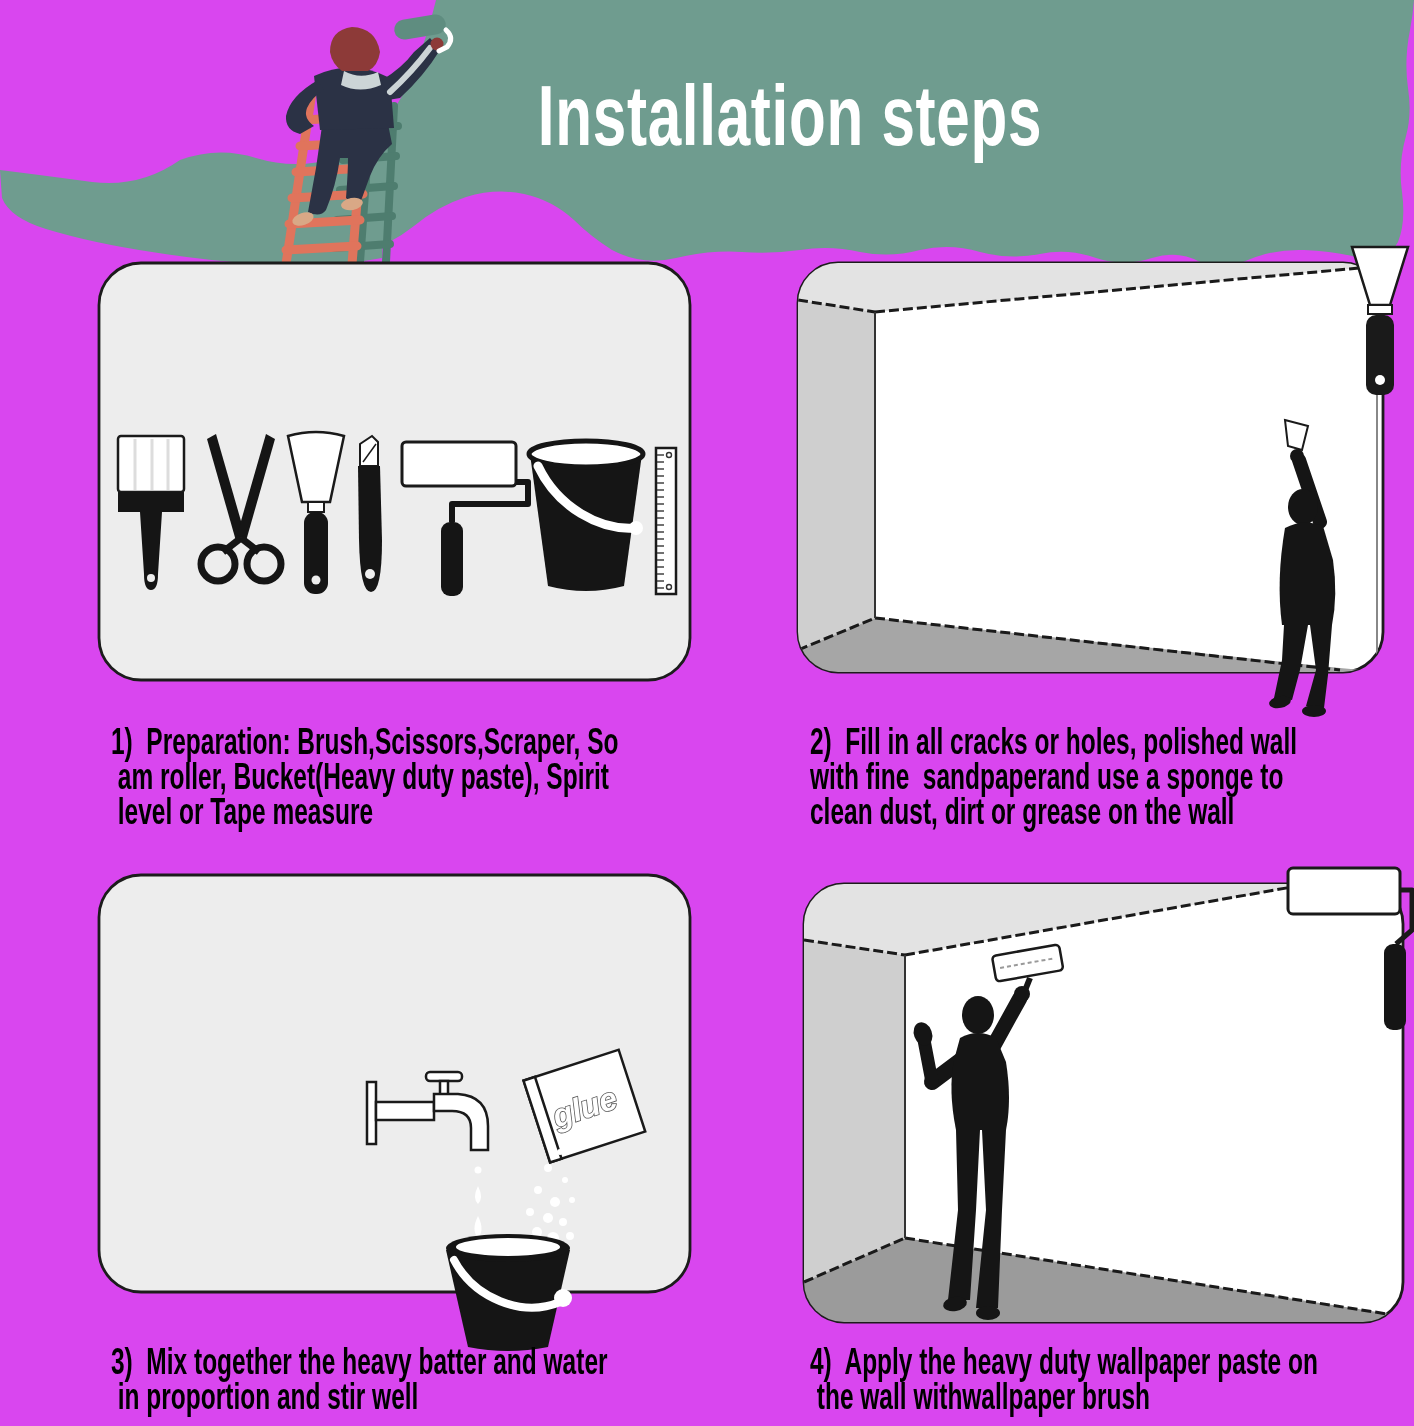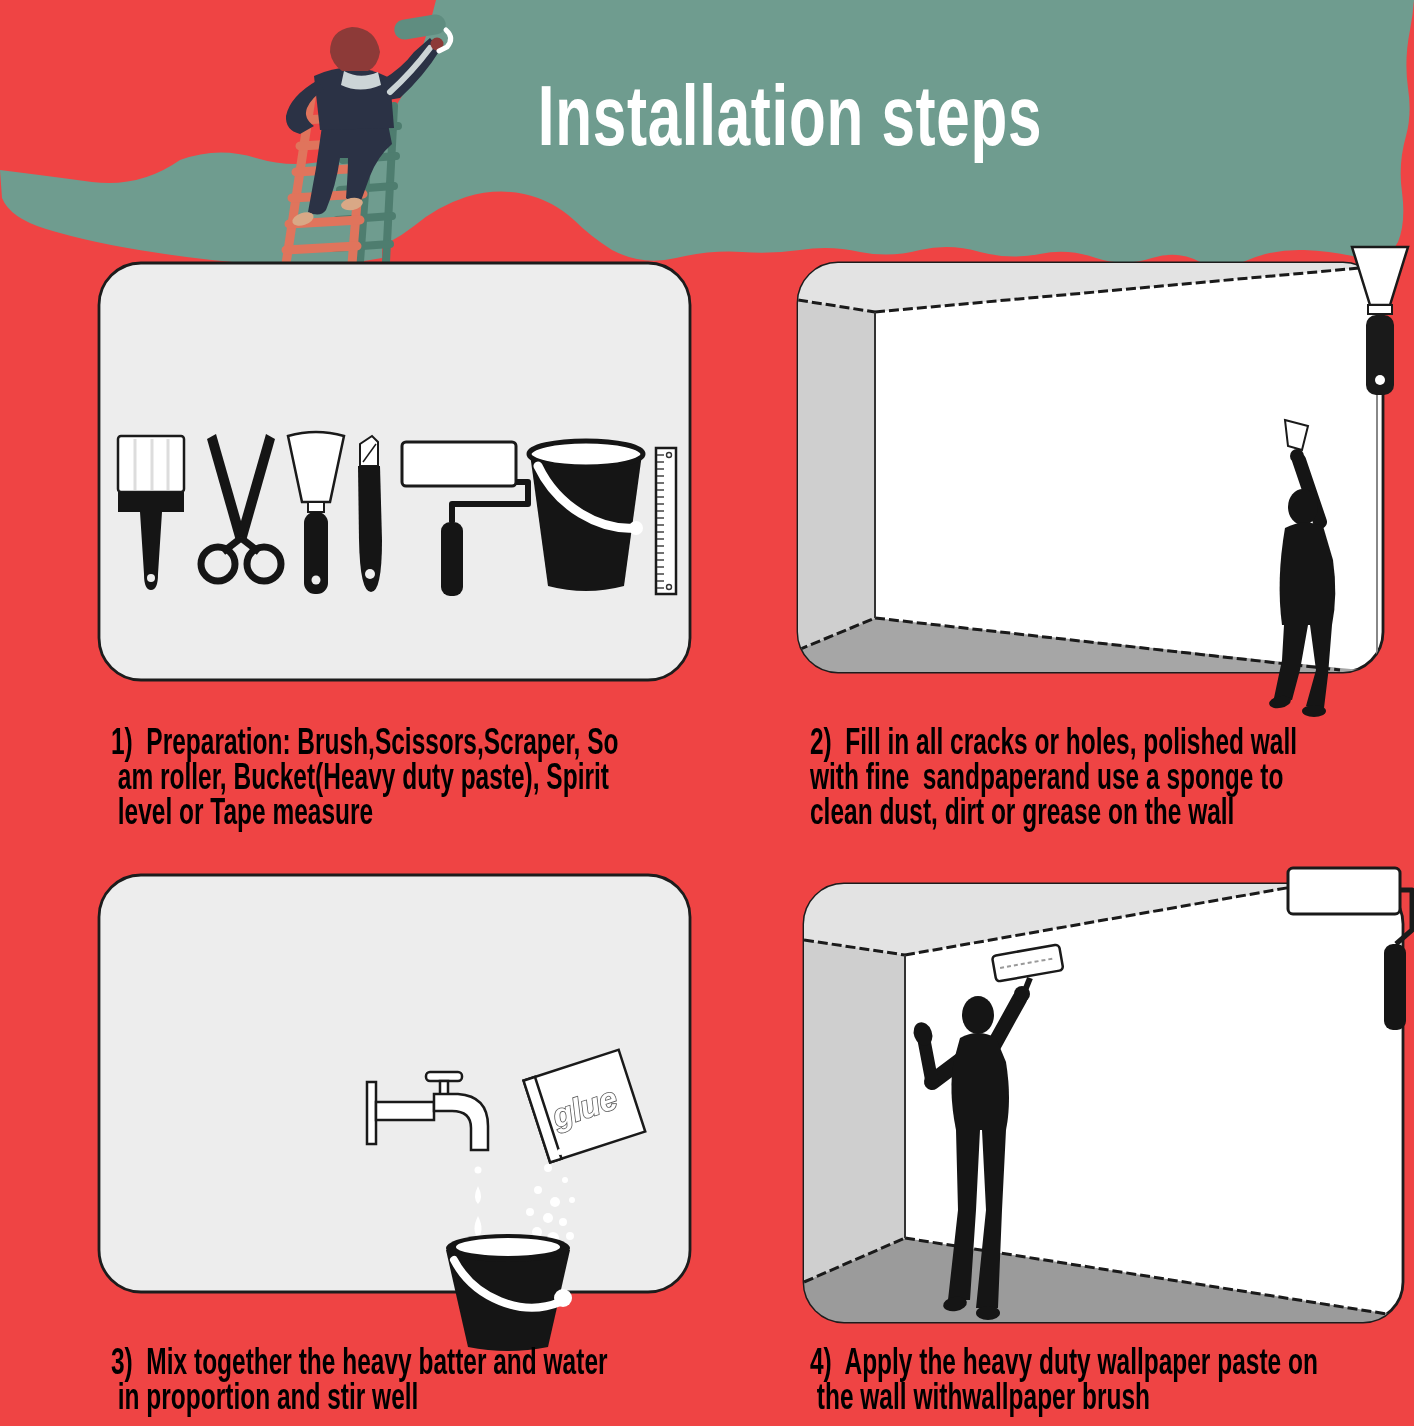--- a/index.html
+++ b/index.html
@@ -1,16 +1,16 @@
 <!DOCTYPE html>
 <html><head>
 <meta charset="utf-8">
 <style>
   html,body{margin:0;padding:0;background:#ffffff;}
-  #stage{position:relative;width:1414px;height:1426px;background:#ef4444;overflow:hidden;
+  #stage{position:relative;width:1414px;height:1426px;background:#d946ef;overflow:hidden;
          font-family:"Liberation Sans",sans-serif;text-decoration:underline;}
   svg{position:absolute;display:block;}
   .title{position:absolute;left:420px;top:72px;width:740px;text-align:center;
          font-size:86px;line-height:1;font-weight:bold;color:#ffffff;letter-spacing:1px;
          transform:scaleX(0.70);transform-origin:50% 0;white-space:nowrap;}
   .caption{position:absolute;font-weight:bold;font-size:36px;line-height:35px;color:#000000;
            transform:scaleX(0.68);transform-origin:0 0;}
   .cap-line{white-space:pre;}
   .cap-row1{top:724px;}
   .cap-row2{top:1344px;}

